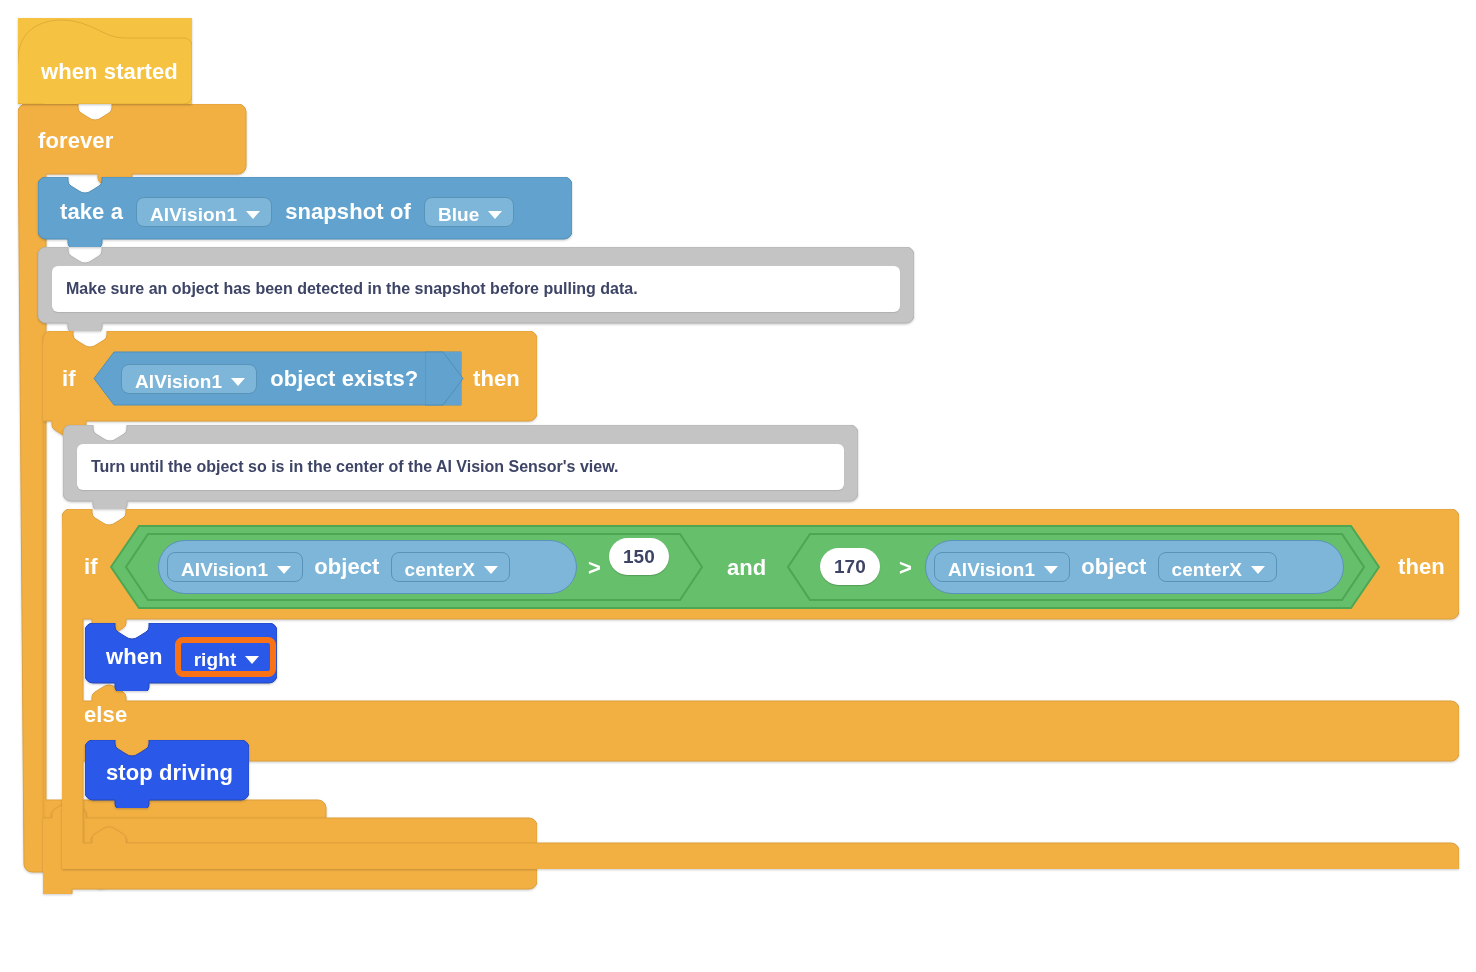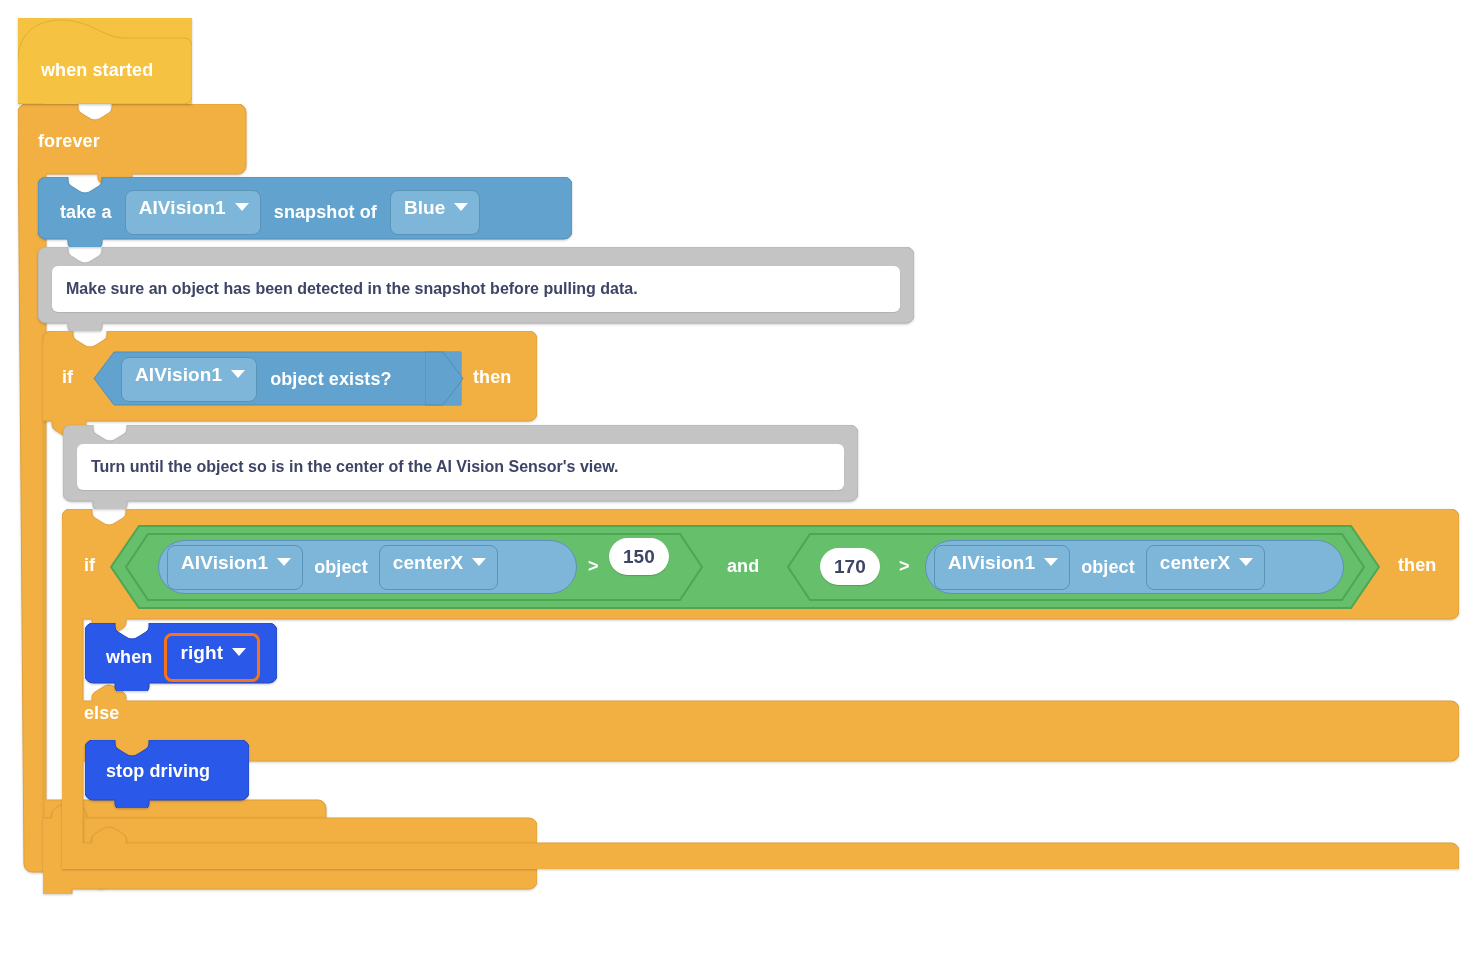--- a/index.html
+++ b/index.html
@@ -21,43 +21,43 @@
     position: absolute;
     left: 0; top: 0;
     width: 1476px;
     height: 972px;
   }
 
   
   .lbl {
     color: #ffffff;
     font-weight: bold;
-    font-size: 18px;
+    font-size: 22px;
     letter-spacing: 0.1px;
     white-space: nowrap;
     line-height: 1;
   }
 
   
   .field {
     display: inline-flex;
     align-items: center;
     gap: 9px;
     border-radius: 8px;
-    padding: 7px 11px 17px 13px;
+    padding: 7px 11px 2px 13px;
     box-sizing: border-box;
   }
   .field .lbl { font-size: 19px; }
   .field-sensor {
     background: #7db6d8;
     border: 1px solid #5a93b8;
   }
   .field-motion {
     background: #2a58e8;
-    border: 3px solid #f97316;
+    border: 6px solid #f97316;
   }
   .caret {
     width: 0; height: 0;
     border-left: 7px solid transparent;
     border-right: 7px solid transparent;
     border-top: 8px solid #ffffff;
     flex: 0 0 auto;
   }
 
   

